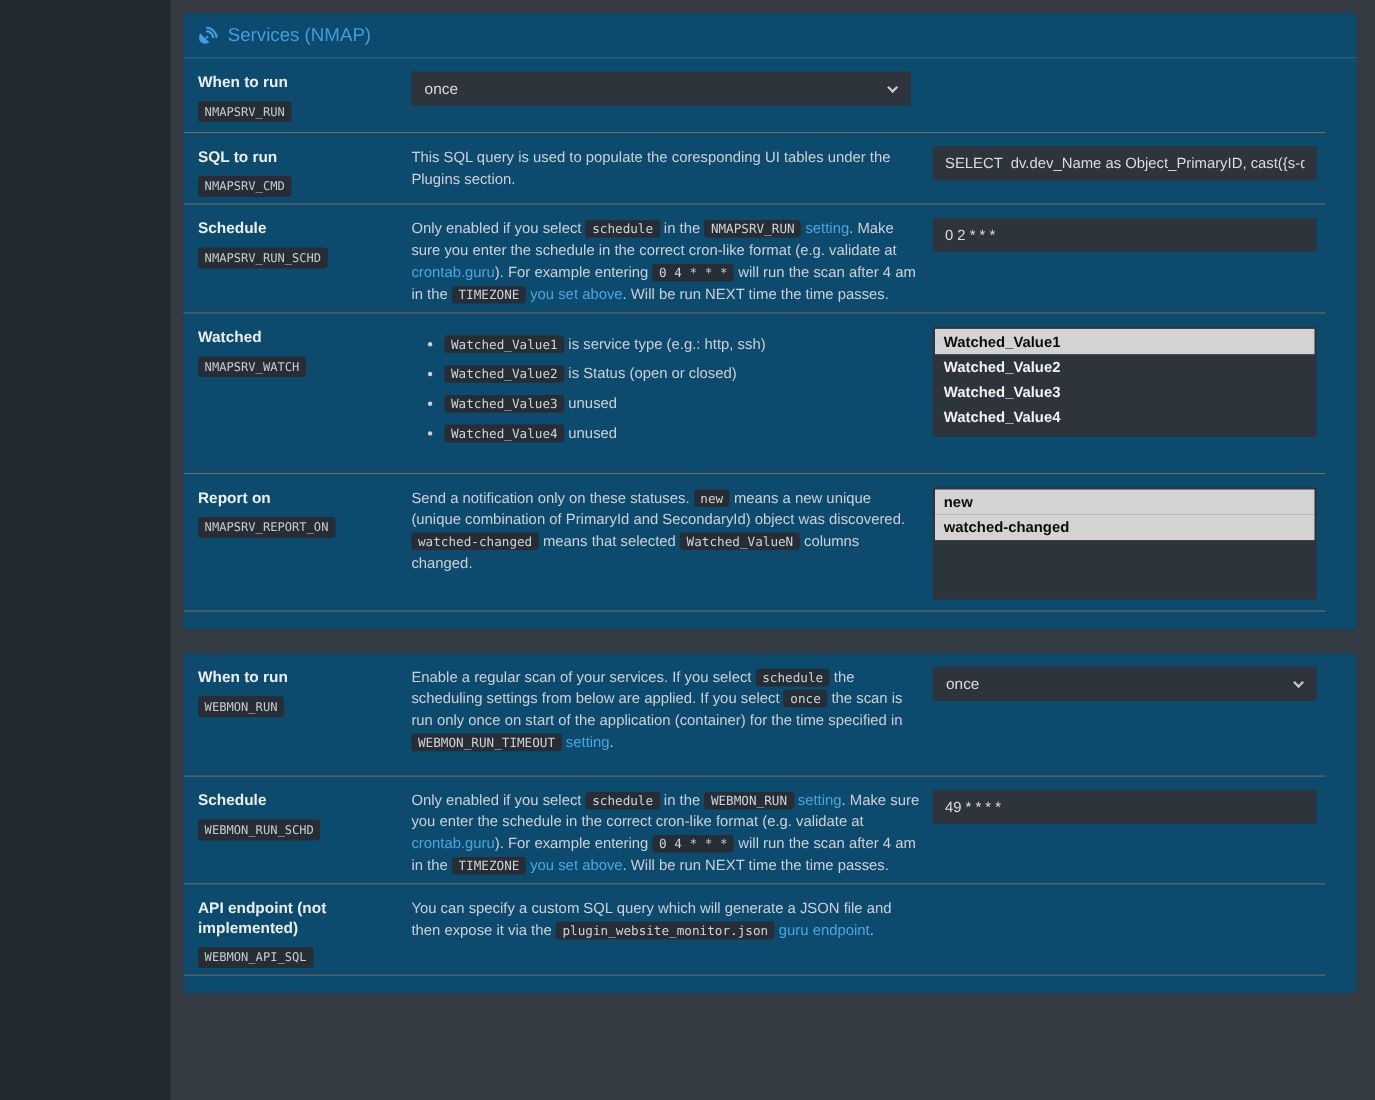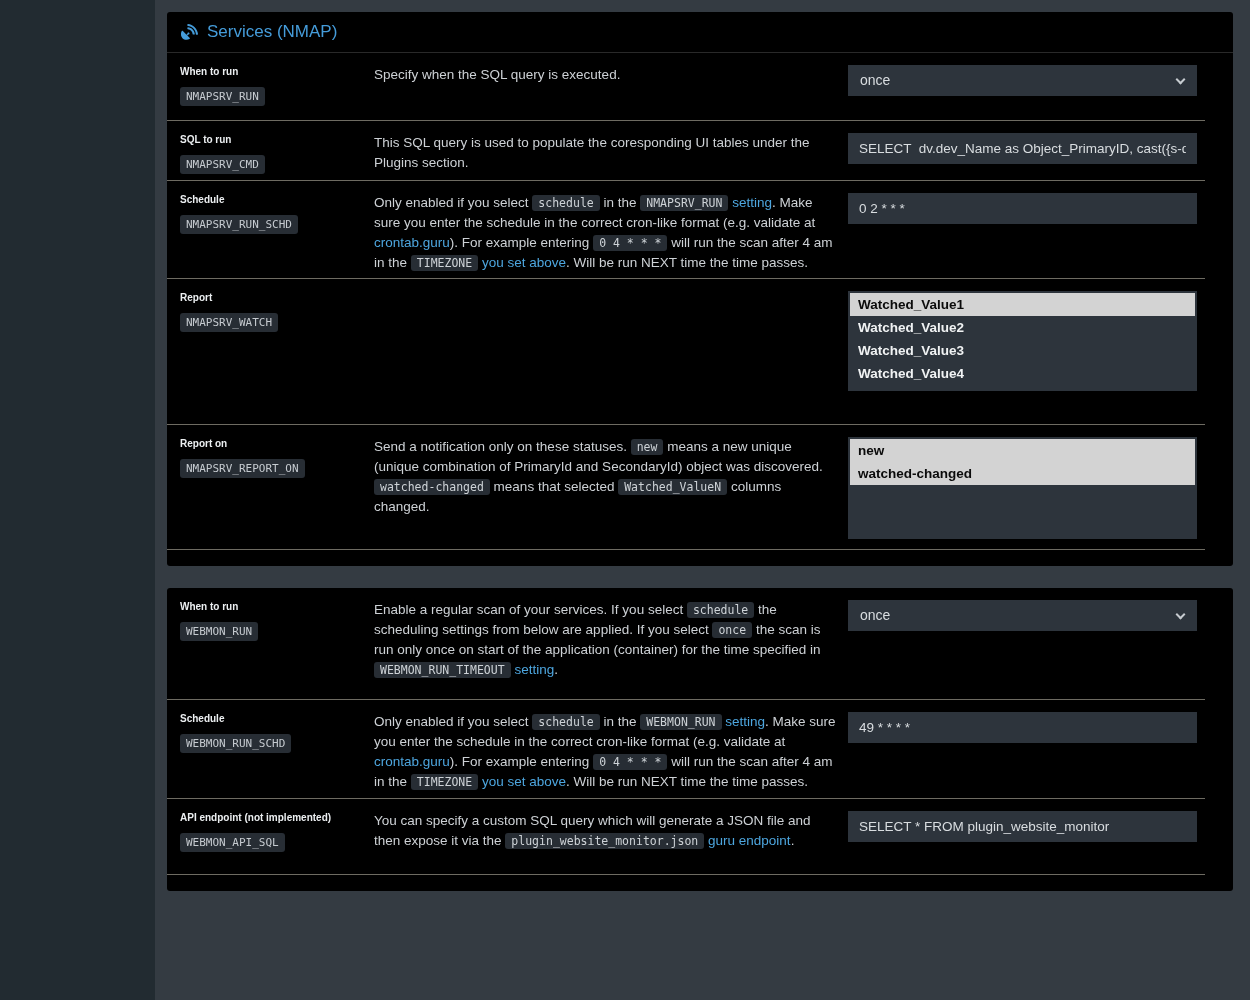--- a/index.html
+++ b/index.html
@@ -5,37 +5,37 @@
   * { box-sizing: border-box; }
   html,body { margin:0; padding:0; }
   body {
     width:1250px; height:1000px; overflow:hidden; position:relative;
     background:#343b42;
     font-family:"Liberation Sans", sans-serif;
     -webkit-font-smoothing:antialiased;
   }
   .sidebar { position:absolute; left:0; top:0; width:155px; height:1000px; background:#222b31; }
   .content { position:absolute; left:155px; top:0; width:1095px; padding:12px 17px 0 12px; }
-  .panel { background:#000000; border-radius:3px; margin-bottom:22px; }
+  .panel { background:#0c4a6e; border-radius:3px; margin-bottom:22px; }
   .panel-header {
     display:flex; align-items:center; gap:9px;
     padding:10px 14px; height:41px;
     border-bottom:1px solid rgba(255,255,255,0.16);
     color:#459cda; font-size:17px;
   }
   .panel-header svg { width:17px; height:17px; flex:0 0 auto; }
   .panel-body { padding:0 28px 16px 0; }
   .row {
     display:grid; grid-template-columns:195px 462px 1fr; column-gap:12px;
     align-items:start;
     padding:12px 0 6px;
     border-bottom:1px solid #6e6b62;
   }
   .col-label { padding-left:13px; }
-  .label { font-size:10px; font-weight:700; color:#eceff1; line-height:1.3; }
+  .label { font-size:14px; font-weight:700; color:#eceff1; line-height:1.3; }
   .key-chip {
     display:inline-block; margin-top:9px;
     background:#272d34; color:#c6cbd0;
     font-family:"DejaVu Sans Mono", monospace; font-size:11px;
     padding:3px 6px; border-radius:3px;
   }
   .col-desc { color:#cdd1d5; font-size:13.5px; line-height:1.47; }
   .desc { margin:0; }
   .chip {
     background:#272d34; color:#ced3d7;
@@ -86,23 +86,20 @@
         </svg>
       <span>Services (NMAP)</span>
     </div>
     <div class="panel-body">
 
       <div class="row" style="min-height:68px">
         <div class="col-label">
           <div class="label">When to run</div>
           <code class="key-chip">NMAPSRV_RUN</code>
         </div>
-        <div class="col-desc">
-            <p class="desc">Specify when the SQL query is executed.</p>
-          </div>
         <div class="col-ctl">
             <div class="ctl-select"><span>once</span><span class="chev"></span></div>
           </div>
       </div>
 
       <div class="row" style="min-height:56px">
         <div class="col-label">
           <div class="label">SQL to run</div>
           <code class="key-chip">NMAPSRV_CMD</code>
         </div>
@@ -122,24 +119,30 @@
         <div class="col-desc">
             <p class="desc">Only enabled if you select <code class="chip">schedule</code> in the <code class="chip">NMAPSRV_RUN</code> <a class="lnk" href="#">setting</a>. Make sure you enter the schedule in the correct cron-like format (e.g. validate at <a class="lnk" href="#">crontab.guru</a>). For example entering <code class="chip">0 4 * * *</code> will run the scan after 4 am in the <code class="chip">TIMEZONE</code> <a class="lnk" href="#">you set above</a>. Will be run NEXT time the time passes.</p>
           </div>
         <div class="col-ctl">
             <div class="num-wrap"><input class="ctl-input" type="text" readonly="" value="0 2 * * *" style=""></div>
           </div>
       </div>
 
       <div class="row" style="min-height:146px">
         <div class="col-label">
-          <div class="label">Report</div>
+          <div class="label">Watched</div>
           <code class="key-chip">NMAPSRV_WATCH</code>
         </div>
         <div class="col-desc">
+          <ul class="bullets">
+              <li><code class="chip">Watched_Value1</code> is service type (e.g.: http, ssh)</li>
+              <li><code class="chip">Watched_Value2</code> is Status (open or closed)</li>
+              <li><code class="chip">Watched_Value3</code> unused</li>
+              <li><code class="chip">Watched_Value4</code> unused</li>
+            </ul>
         </div>
         <div class="col-ctl">
             <div class="listbox" style="height: 100px;">
               <div class="opt sel">Watched_Value1</div>
               <div class="opt">Watched_Value2</div>
               <div class="opt">Watched_Value3</div>
               <div class="opt">Watched_Value4</div>
             </div>
           </div>
       </div>
@@ -194,21 +197,18 @@
       </div>
 
       <div class="row" style="min-height:76px">
         <div class="col-label">
           <div class="label">API endpoint (not implemented)</div>
           <code class="key-chip">WEBMON_API_SQL</code>
         </div>
         <div class="col-desc">
             <p class="desc">You can specify a custom SQL query which will generate a JSON file and then expose it via the <code class="chip">plugin_website_monitor.json</code> <a class="lnk" href="#">guru endpoint</a>.</p>
           </div>
-        <div class="col-ctl">
-            <div class="num-wrap"><input class="ctl-input" type="text" readonly="" value="SELECT * FROM plugin_website_monitor" style=""></div>
-          </div>
       </div>
 
     </div>
   </div>
 
 </div>
 
 </body></html>

